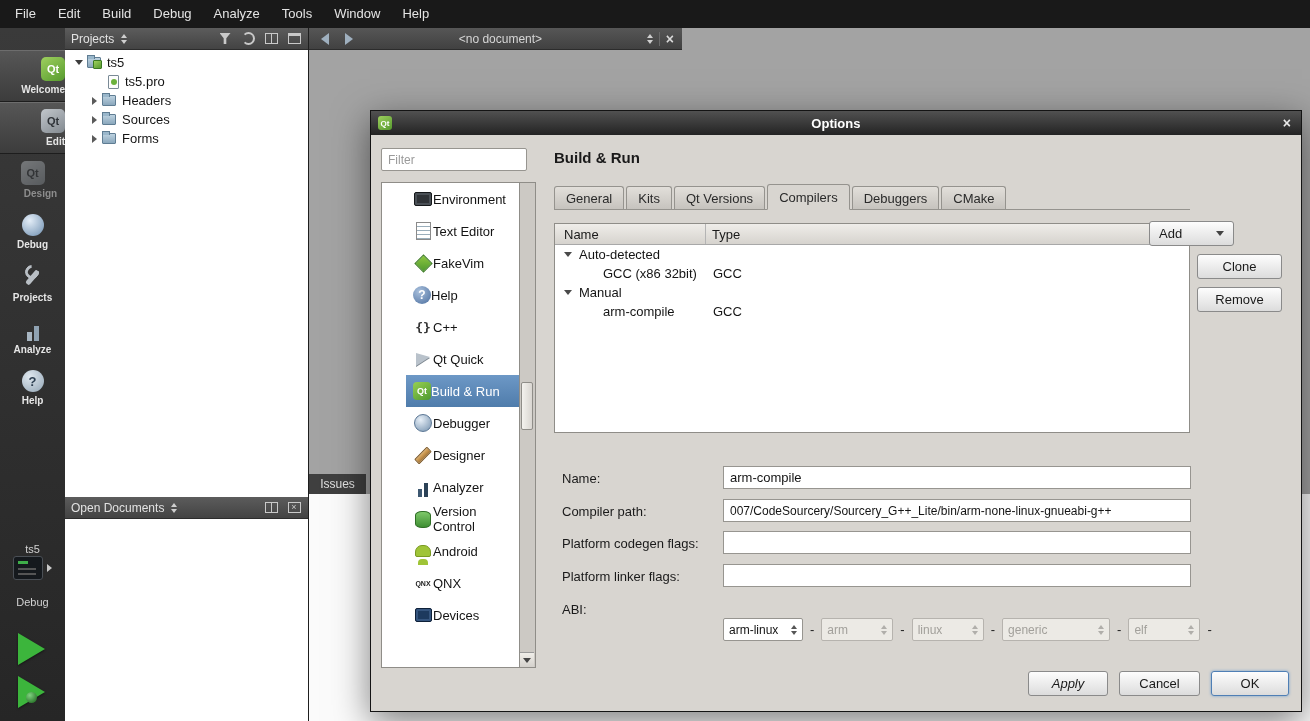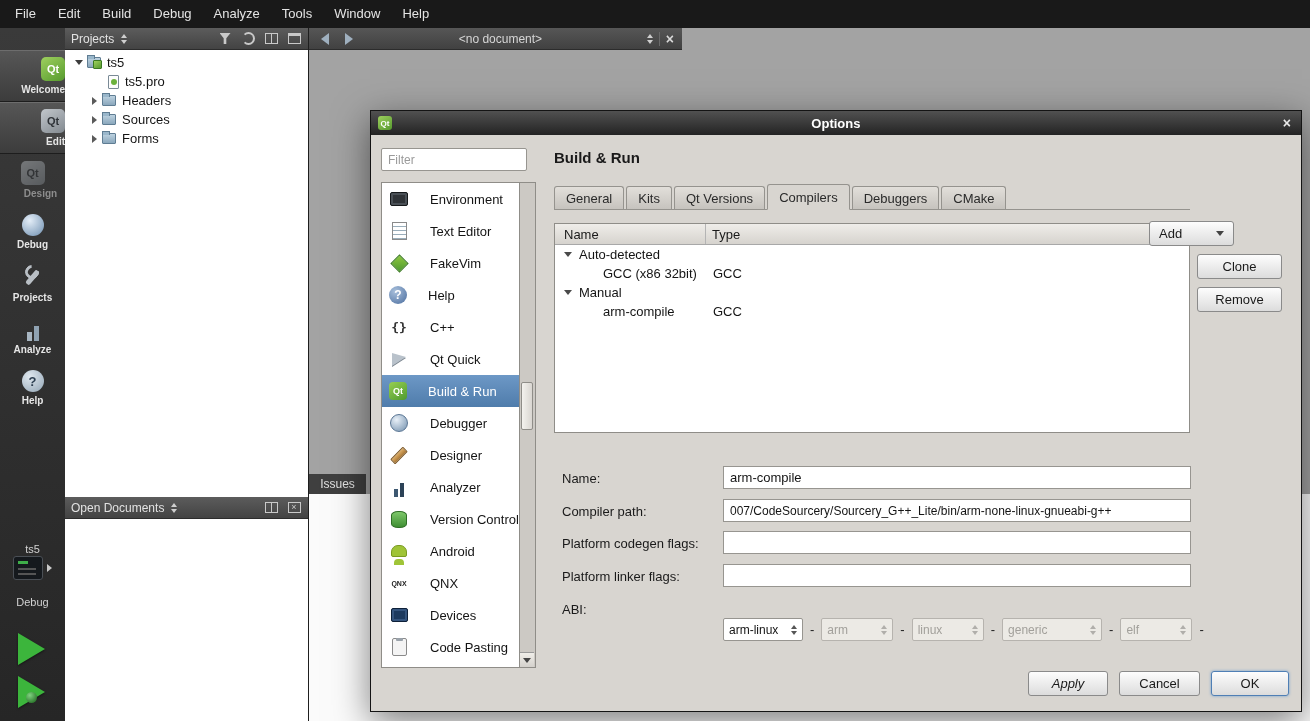--- a/index.html
+++ b/index.html
@@ -103,21 +103,21 @@
   .dlg-close{color:#e8e8e8;font-size:14px;font-weight:bold;line-height:14px;padding:0 3px;}
   .dlg-close::after{content:"×";}
   .dlg-body{position:relative;height:577px;font-size:13px;color:#1a1a1a;}
 
   .filter-input{position:absolute;left:10px;top:13px;width:146px;height:23px;border:1px solid #979590;border-radius:2px;background:#fff;padding:0 6px;font:12px "Liberation Sans",sans-serif;color:#333;}
   .filter-input::placeholder{color:#9a9a9a;}
   .page-title{position:absolute;left:183px;top:14px;font-size:15px;font-weight:bold;}
 
   
   .catlist{position:absolute;left:10px;top:47px;width:139px;height:486px;background:#fff;border:1px solid #8f8d88;list-style:none;overflow:hidden;}
-  .cat{display:flex;align-items:center;height:32px;padding-left:7px;gap:21px;font-size:13px;color:#141414;}
+  .cat{display:flex;align-items:center;height:32px;padding-left:7px;gap:0;font-size:13px;color:#141414;margin-left:24px;}
   .cat.sel{background:linear-gradient(#6d98c6,#4f7cab);color:#fff;}
   .ci{width:20px;height:20px;flex:none;display:flex;align-items:center;justify-content:center;position:relative;}
   .ci-env::before{content:"";width:16px;height:12px;background:#2f3337;border:1px solid #15181a;border-radius:2px;box-shadow:inset 0 0 0 2px #4a5056;}
   .ci-doc::before{content:"";width:13px;height:16px;border:1px solid #8a8a8a;background:repeating-linear-gradient(#fff 0 3px,#9aaebb 3px 4px);}
   .ci-vim::before{content:"";width:11px;height:11px;background:linear-gradient(135deg,#8dc63f,#4e9a2f);border:1px solid #3a7a22;transform:rotate(45deg);}
   .ci-help{width:18px;height:18px;border-radius:50%;background:radial-gradient(circle at 35% 30%,#a9c0dc,#4a6d9e);color:#fff;font-weight:bold;font-size:12px;}
   .ci-help::after{content:"?";}
   .ci-cpp{font-family:"DejaVu Sans Mono",monospace;font-weight:bold;font-size:13px;color:#333;}
   .ci-cpp::after{content:"{}";}
   .ci-quick::before{content:"";width:0;height:0;border-left:14px solid #b9c2cb;border-top:4px solid transparent;border-bottom:9px solid transparent;filter:drop-shadow(0 1px 0 #7a848d);}
@@ -386,24 +386,20 @@
           <span>Android</span>
         </li>
       <li class="cat">
           <span class="ci ci-qnx"></span>
           <span>QNX</span>
         </li>
       <li class="cat">
           <span class="ci ci-devices"></span>
           <span>Devices</span>
         </li>
-      <li class="cat">
-          <span class="ci ci-paste"></span>
-          <span>Code Pasting</span>
-        </li>
     </ul>
     <div class="catsb">
       <span class="sb-slider"></span>
       <span class="sb-down"></span>
     </div>
 
     <div class="tabbar">
       <span class="tab">General</span>
       <span class="tab">Kits</span>
       <span class="tab">Qt Versions</span>
@@ -483,21 +479,21 @@
       </div>
       <span class="dash">-</span>
       <div class="combo disabled" style="width:72px;">
         <span>linux</span>
         <span class="spin">
             <i class="u"></i>
             <i class="d"></i>
           </span>
       </div>
       <span class="dash">-</span>
-      <div class="combo disabled" style="width:100px;">
+      <div class="combo disabled" style="width:108px;">
         <span>generic</span>
         <span class="spin">
             <i class="u"></i>
             <i class="d"></i>
           </span>
       </div>
       <span class="dash">-</span>
       <div class="combo disabled" style="width:72px;">
         <span>elf</span>
         <span class="spin">

